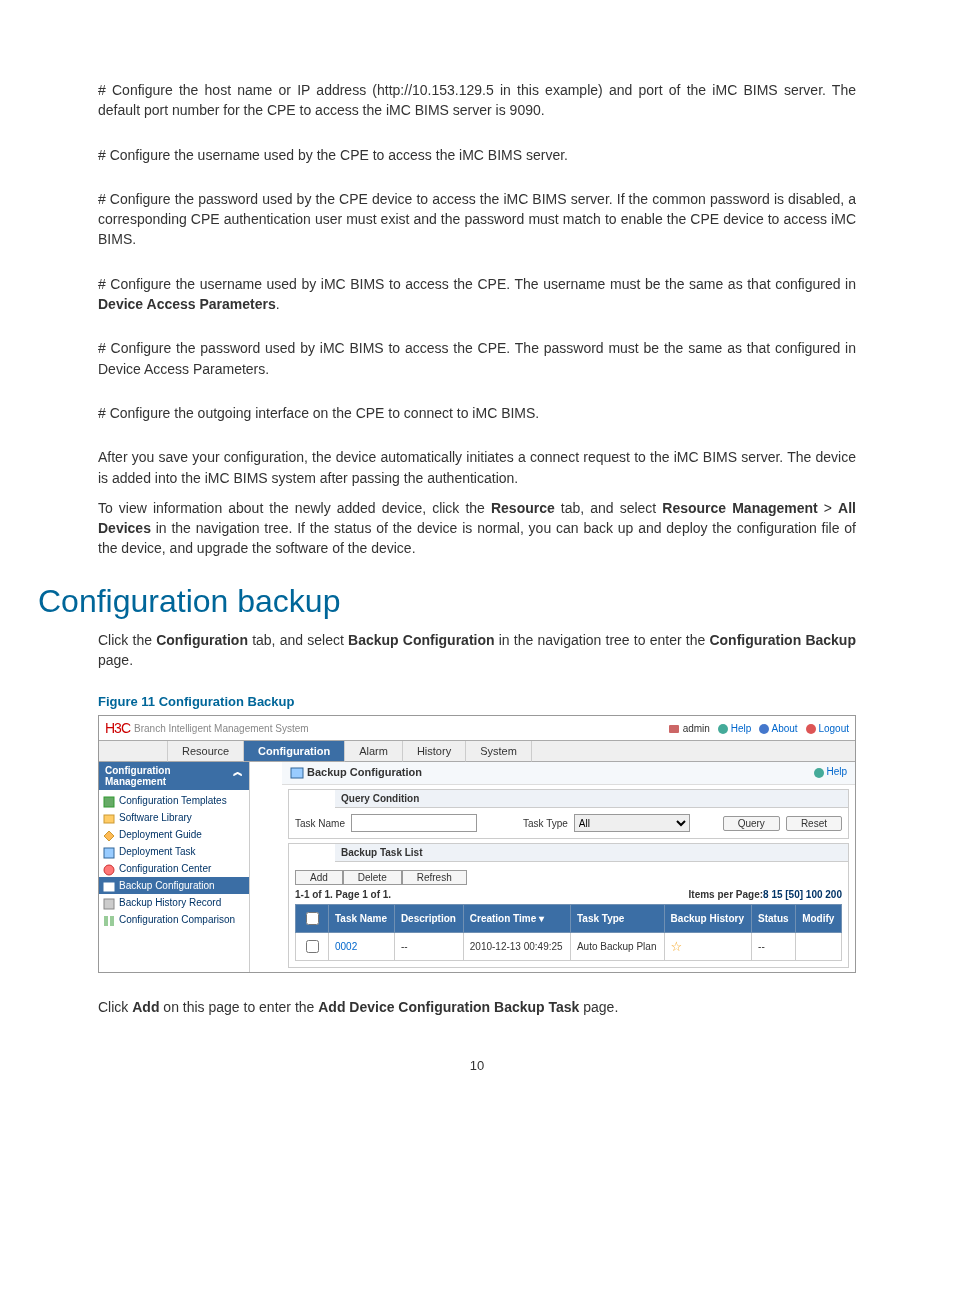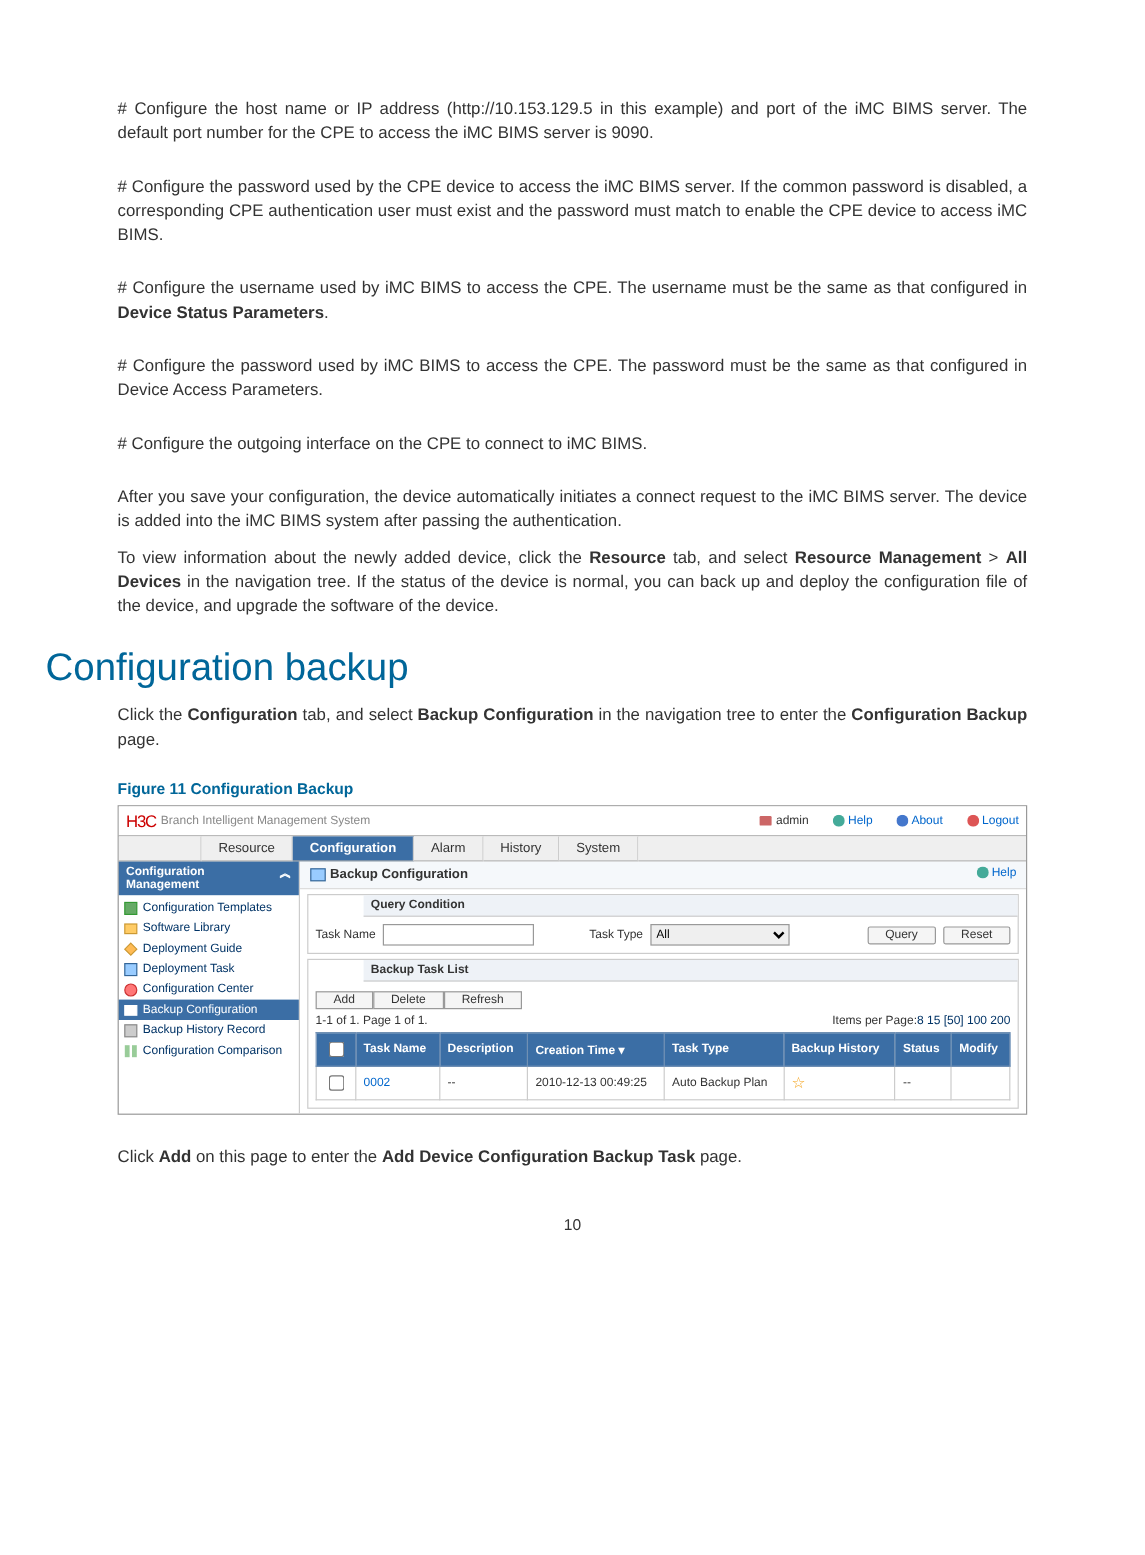--- a/index.html
+++ b/index.html
@@ -46,64 +46,65 @@
     margin-bottom: 24px;
   }
   .shot-header {
     background: #fff;
     padding: 4px 6px;
     display: flex;
     align-items: center;
   }
   .shot-header .logo { color:#c00; font-weight:normal; font-size:14px; letter-spacing:-1px;}
   .shot-header .logotext { font-size:10px; color:#888; margin-left:4px; }
-  .shot-header .right { margin-left:auto; font-size:10px; display:flex; gap:20px; }
+  .shot-header .right { margin-left:auto; font-size:10px; display:flex; gap:8px; }
   .shot-header .right a { color:#06c; text-decoration:none; }
   .shot-tabs { display:flex; border-top:1px solid #aaa;  }
   .shot-tabs div { padding:4px 14px; color:#333; background:#efefef; border-right:1px solid #ccc; border-bottom:1px solid #aaa; font-size:11px;}
   .shot-tabs div.active { background:#3b6ea5; color:#fff; font-weight:bold; }
   .shot-tabs .filler{flex:1;border-right:none;background:#efefef;}
-  .shot-body { display:flex; }
+  .shot-body { display:flex;gap:32px; }
   .sidebar { width:150px; border-right:1px solid #ccc; }
   .side-title { background:#3b6ea5; color:#fff; padding:3px 6px; font-weight:bold; font-size:10px; display:flex; justify-content:space-between;}
   .side-items { padding:2px 0; }
   .side-items div { padding:3px 6px 3px 20px; font-size:10px; color:#036; position:relative;}
   .side-items div.active { background:#3b6ea5; color:#fff; }
   .side-items div .ico{position:absolute;left:4px;top:3px;width:12px;height:12px;}
   .main { flex:1; }
   .sec-title { background:#f5f8fb; border-bottom:1px solid #ddd; padding:4px 8px; font-weight:bold; font-size:11px; display:flex; justify-content:space-between;}
   .sec-title .help{color:#06c;font-weight:normal;font-size:10px;}
   .box { margin:4px 6px; border:1px solid #ccc; }
   .box-title { background:#eef2f7; padding:3px 6px; font-weight:bold; font-size:10px; border-bottom:1px solid #ccc;margin-left:46px;}
   .box-body { padding:6px; font-size:10px; }
   .qrow { display:flex; align-items:center; gap:6px; }
   .qrow input[type=text]{ border:1px solid #999; height:16px; width:120px; font-size:10px; padding:0 2px;}
   .qrow select{ border:1px solid #999; height:18px; width:116px; font-size:10px;}
   .btn { border:1px solid #999; background:#f5f5f5; padding:1px 14px; font-size:10px; border-radius:2px;}
   .toolbar{display:flex;gap:0;padding:4px 0 2px 0;}
   .toolbar .btn{border-radius:0;}
-  .pager{padding:2px 0 4px 0;font-size:10px;color:#333;display:flex;justify-content:space-between;}
+  .pager{padding:2px 0 4px 0;font-size:10px;color:#333;display:flex;justify-content:space-between;font-weight:bold;}
   .pager .r{color:#036;}
   .pager .r span{color:#333;}
   .tbl{width:100%;border-collapse:collapse;}
   .tbl th{background:#3b6ea5;color:#fff;font-size:10px;padding:4px 6px;text-align:left;border:1px solid #7090b3;font-weight:bold;}
   .tbl td{border:1px solid #ccc;padding:4px 6px;font-size:10px;color:#333;}
   .tbl td.link{color:#06c;}
   .star{color:#f5a623;font-size:13px;}
   svg{vertical-align:middle;}
 </style>
 </head>
 <body>
 
 <div class="page">
 
   <p># Configure the host name or IP address (http://10.153.129.5 in this example) and port of the iMC BIMS server. The default port number for the CPE to access the iMC BIMS server is 9090.</p>
+  <p># Configure the username used by the CPE to access the iMC BIMS server.</p>
   <p># Configure the password used by the CPE device to access the iMC BIMS server. If the common password is disabled, a corresponding CPE authentication user must exist and the password must match to enable the CPE device to access iMC BIMS.</p>
   <p>
-    <span># Configure the username used by iMC BIMS to access the CPE. The username must be the same as that configured in </span><strong>Device Status Parameters</strong><span>.</span>
+    <span># Configure the username used by iMC BIMS to access the CPE. The username must be the same as that configured in </span><strong>Device Access Parameters</strong><span>.</span>
   </p>
   <p># Configure the password used by iMC BIMS to access the CPE. The password must be the same as that configured in Device Access Parameters.</p>
   <p># Configure the outgoing interface on the CPE to connect to iMC BIMS.</p>
   <p class="tight">After you save your configuration, the device automatically initiates a connect request to the iMC BIMS server. The device is added into the iMC BIMS system after passing the authentication.</p>
   <p>
     <span>To view information about the newly added device, click the </span><strong>Resource</strong><span> tab, and select </span><strong>Resource Management</strong><span> &gt; </span><strong>All Devices</strong><span> in the navigation tree. If the status of the device is normal, you can back up and deploy the configuration file of the device, and upgrade the software of the device.</span>
   </p>
 
   <h1>Configuration backup</h1>
 

